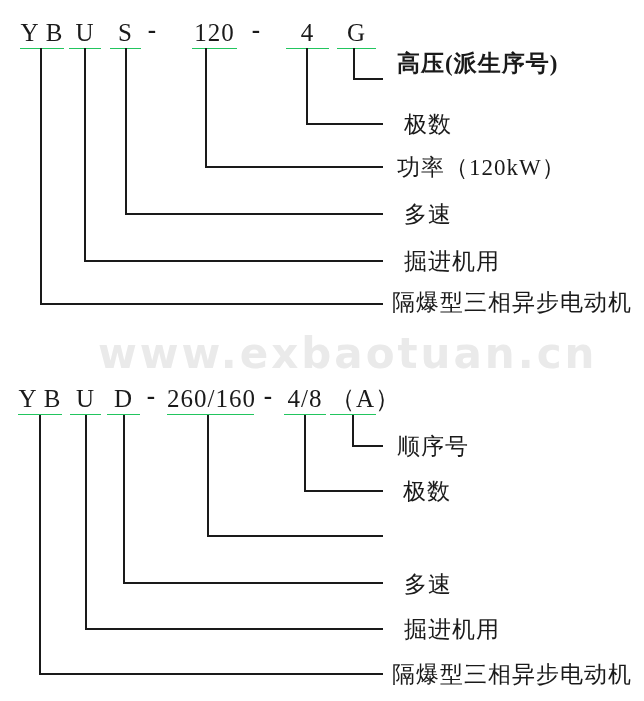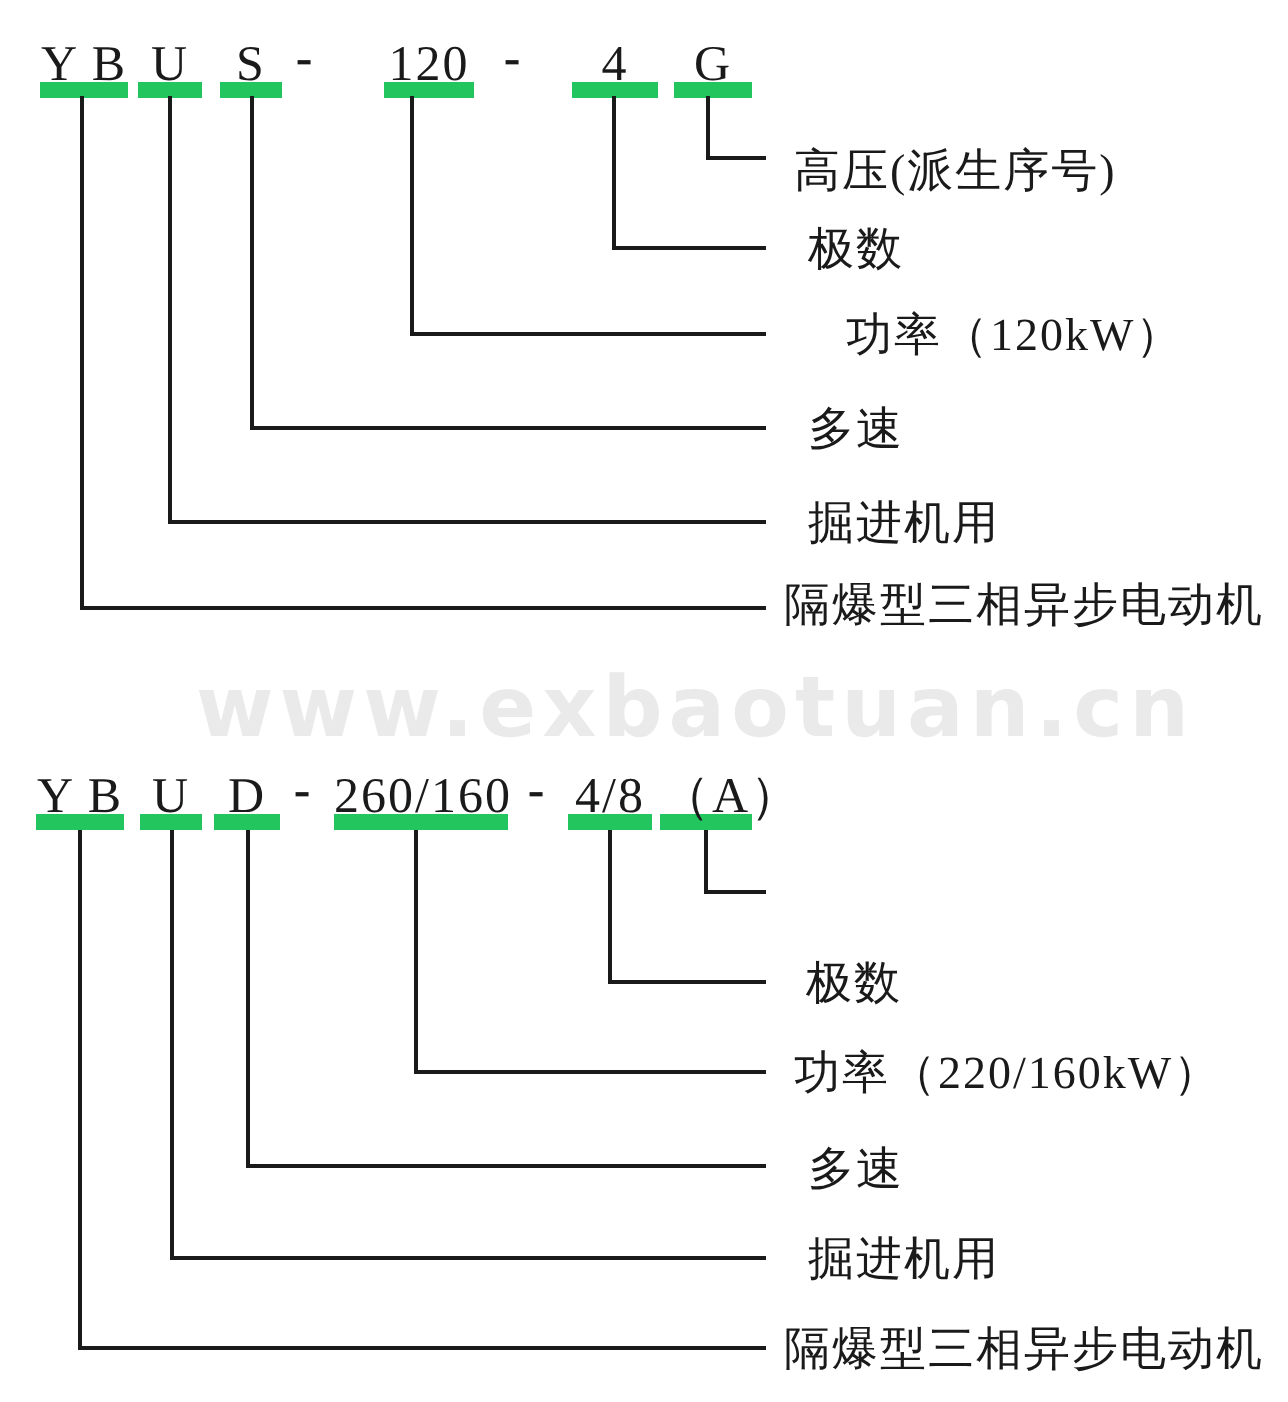--- a/index.html
+++ b/index.html
@@ -7,21 +7,21 @@
     position:relative; width:644px; height:701px; background:#ffffff;
     font-family:"Liberation Serif","DejaVu Serif",serif; color:#1a1a1a;
     overflow:hidden;
   }
   
   .seg {
     position:absolute; height:29px; line-height:25px; font-size:25px;
     text-align:center; box-sizing:border-box; white-space:nowrap;
     letter-spacing:1px;
   }
-  .seg.u { border-bottom:8px solid #22c55e; }
+  .seg.u { border-bottom:1px solid #22c55e; }
   .seg.dash { line-height:19px; font-weight:bold; }
   .row-top .seg { top:20px; }
   .row-bottom .seg { top:386px; }
   
   .lline {
     position:absolute; box-sizing:border-box;
     border-left:2px solid #1a1a1a; border-bottom:2px solid #1a1a1a;
   }
   
   .lbl {
@@ -51,23 +51,23 @@
     <span class="seg u" style="left:337px; width:39px;">G</span>
   </div>
 
   <div class="lline" style="left:353px; top:48px; width:30px;  height:32px;"></div>
   <div class="lline" style="left:306px; top:48px; width:77px;  height:77px;"></div>
   <div class="lline" style="left:205px; top:48px; width:178px; height:120px;"></div>
   <div class="lline" style="left:125px; top:48px; width:258px; height:167px;"></div>
   <div class="lline" style="left:84px;  top:48px; width:299px; height:214px;"></div>
   <div class="lline" style="left:40px;  top:48px; width:343px; height:257px;"></div>
 
-  <div class="lbl" style="left:397px; top:72px;">高压(派生序号)</div>
+  <div class="lbl" style="left:397px; top:50px;font-weight:bold;">高压(派生序号)</div>
   <div class="lbl" style="left:404px; top:111px;">极数</div>
-  <div class="lbl" style="left:397px; top:154px;margin-left:26px;">功率（120kW）</div>
+  <div class="lbl" style="left:397px; top:154px;">功率（120kW）</div>
   <div class="lbl" style="left:404px; top:201px;">多速</div>
   <div class="lbl" style="left:404px; top:248px;">掘进机用</div>
   <div class="lbl" style="left:392px; top:289px;">隔爆型三相异步电动机</div>
 
   <div class="watermark">www.exbaotuan.cn</div>
 
   <div class="row-bottom">
     <span class="seg u" style="left:18px;  width:44px;">Y B</span>
     <span class="seg u" style="left:70px;  width:31px;">U</span>
     <span class="seg u" style="left:107px; width:33px;">D</span>
@@ -78,19 +78,19 @@
     <span class="seg u" style="left:330px; width:46px;">（A）</span>
   </div>
 
   <div class="lline" style="left:352px; top:415px; width:31px;  height:32px;"></div>
   <div class="lline" style="left:304px; top:415px; width:79px;  height:77px;"></div>
   <div class="lline" style="left:207px; top:415px; width:176px; height:122px;"></div>
   <div class="lline" style="left:123px; top:415px; width:260px; height:169px;"></div>
   <div class="lline" style="left:85px;  top:415px; width:298px; height:215px;"></div>
   <div class="lline" style="left:39px;  top:415px; width:344px; height:260px;"></div>
 
+  <div class="lbl" style="left:397px; top:433px;">顺序号</div>
   <div class="lbl" style="left:403px; top:478px;">极数</div>
-  <div class="lbl" style="left:397px; top:523px;">功率（220/160kW）</div>
   <div class="lbl" style="left:404px; top:571px;">多速</div>
   <div class="lbl" style="left:404px; top:616px;">掘进机用</div>
   <div class="lbl" style="left:392px; top:661px;">隔爆型三相异步电动机</div>
 
 </div>
 
 </body></html>

